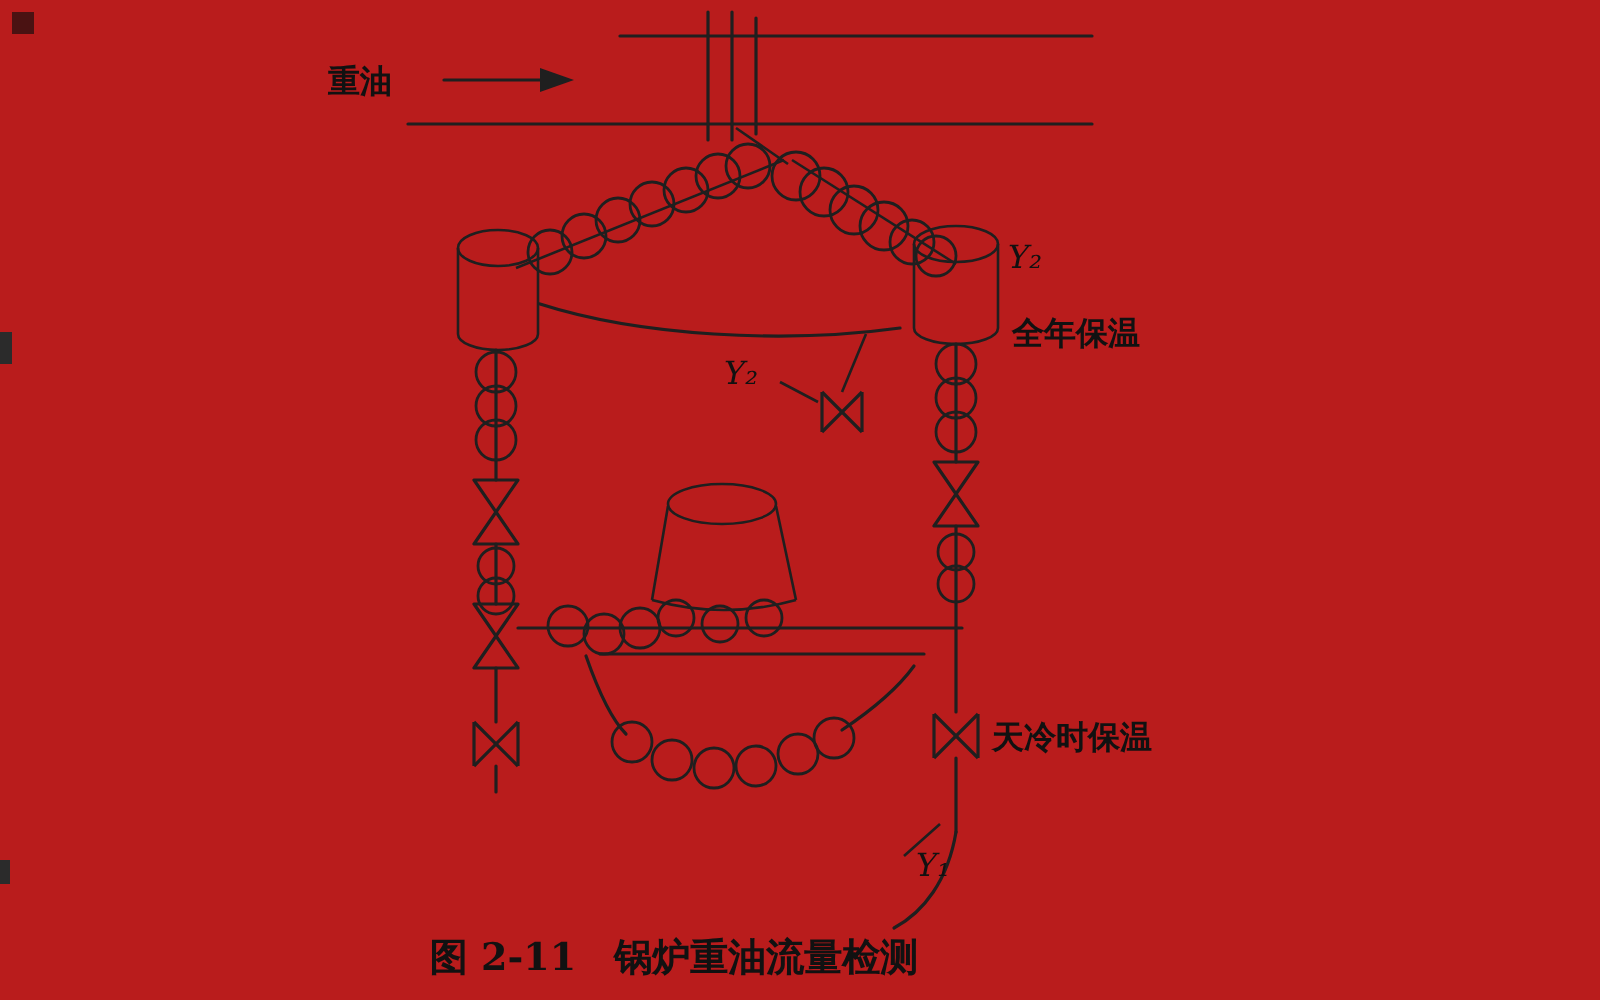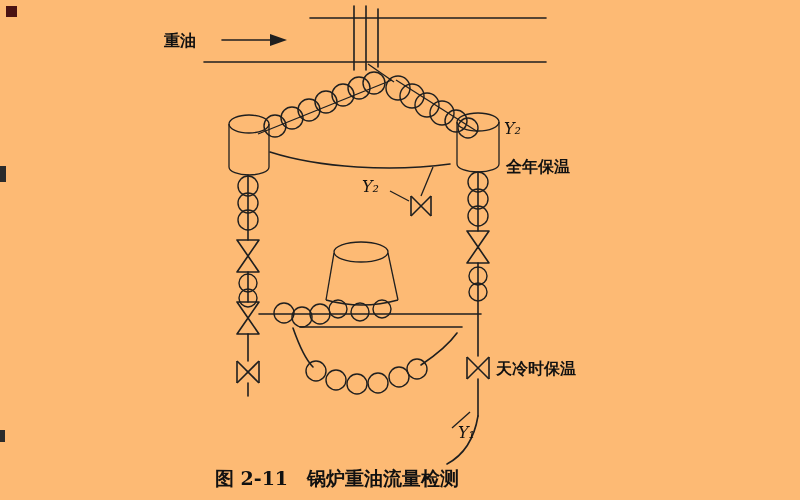--- a/index.html
+++ b/index.html
@@ -1,16 +1,16 @@
 <!DOCTYPE html>
 <html><head>
 <meta charset="utf-8">
 <style>
   html,body{margin:0;padding:0;background:#ffffff;}
-  .stage{position:relative;width:800px;height:500px;background:#fdba74;overflow:hidden;
+  .stage{position:relative;width:800px;height:500px;background:#b91c1c;overflow:hidden;
          font-family:"DejaVu Sans",sans-serif;}
   svg{display:block;}
   .pipe{fill:none;stroke:#1f1f1f;stroke-width:1.6;stroke-linecap:round;}
   .thin{fill:none;stroke:#1f1f1f;stroke-width:1.3;}
   .coil{fill:none;stroke:#1f1f1f;stroke-width:1.4;}
   .valve{fill:none;stroke:#1f1f1f;stroke-width:1.6;stroke-linejoin:round;}
   .cjk-label{font-family:"DejaVu Sans",sans-serif;font-size:16px;fill:#111;font-weight:600;}
   .sym-label{font-family:"DejaVu Serif",serif;font-style:italic;font-size:16px;fill:#111;}
   .caption{font-family:"DejaVu Serif",serif;font-size:19px;font-weight:bold;fill:#111;}
   .arrowhead{fill:#1f1f1f;stroke:none;}

